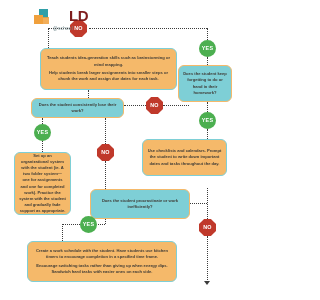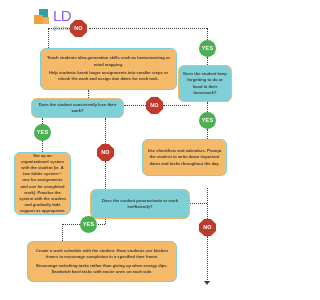--- a/index.html
+++ b/index.html
@@ -63,22 +63,22 @@
   .node p{margin:0 0 2.5px 0;}
   .node p:last-child{margin-bottom:0;}
 
   
   #logo{position:absolute;left:34px;top:9px;z-index:8;}
   #logo .mark{position:relative;width:17px;height:17px;display:inline-block;vertical-align:top;}
   #logo .sq1{position:absolute;left:5px;top:0;width:9px;height:9px;background:#2f9fa8;}
   #logo .sq2{position:absolute;left:0;top:6px;width:9px;height:9px;background:#f0a03c;}
   #logo .sq3{position:absolute;left:8px;top:8px;width:7px;height:7px;background:#f0a03c;opacity:.85;}
   #logo .wordmark{
-    display:inline-block;vertical-align:top;margin-left:2px;
-    font-size:15px;font-weight:normal;color:#8b5cf6;line-height:14px;
+    display:inline-block;vertical-align:top;margin-left:18px;
+    font-size:15px;font-weight:bold;color:#7f1d1d;line-height:14px;
     letter-spacing:-0.5px;
   }
   #logo .sub{
     font-size:4.6px;color:#7a8f93;font-weight:normal;
     margin-left:19px;margin-top:-1px;letter-spacing:.3px;
   }
 
   
   .arrow{
     position:absolute;z-index:5;

